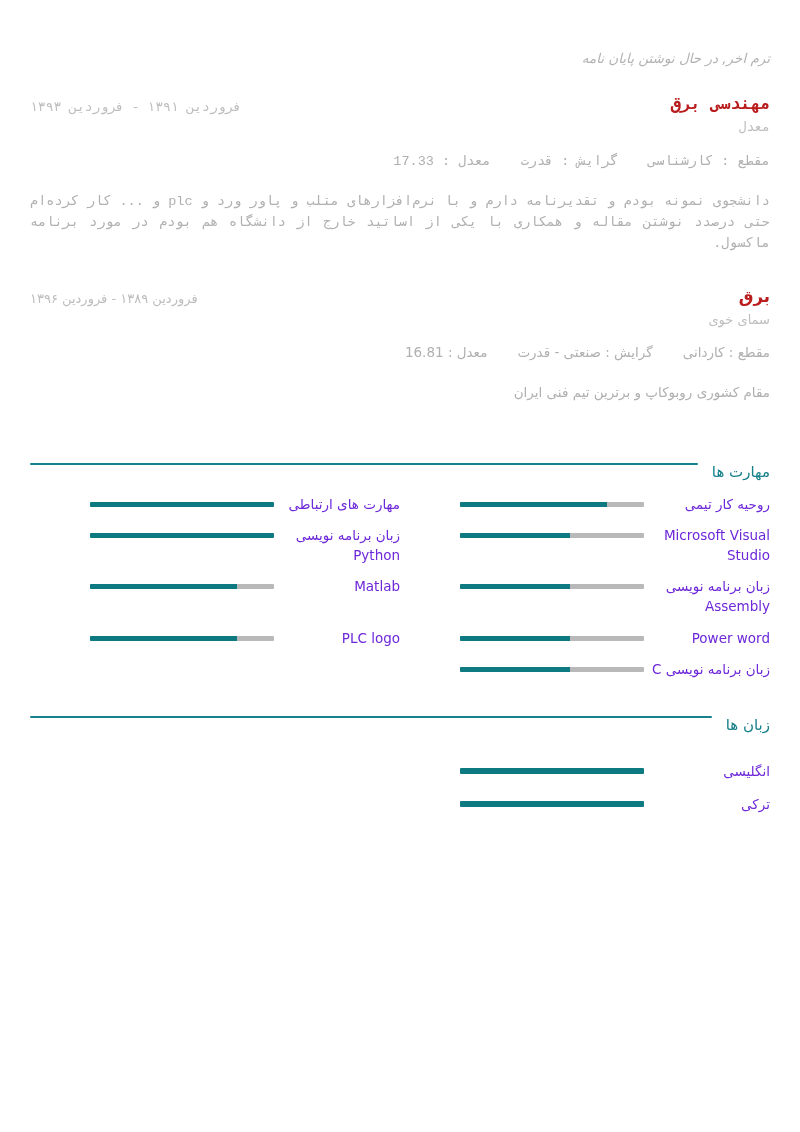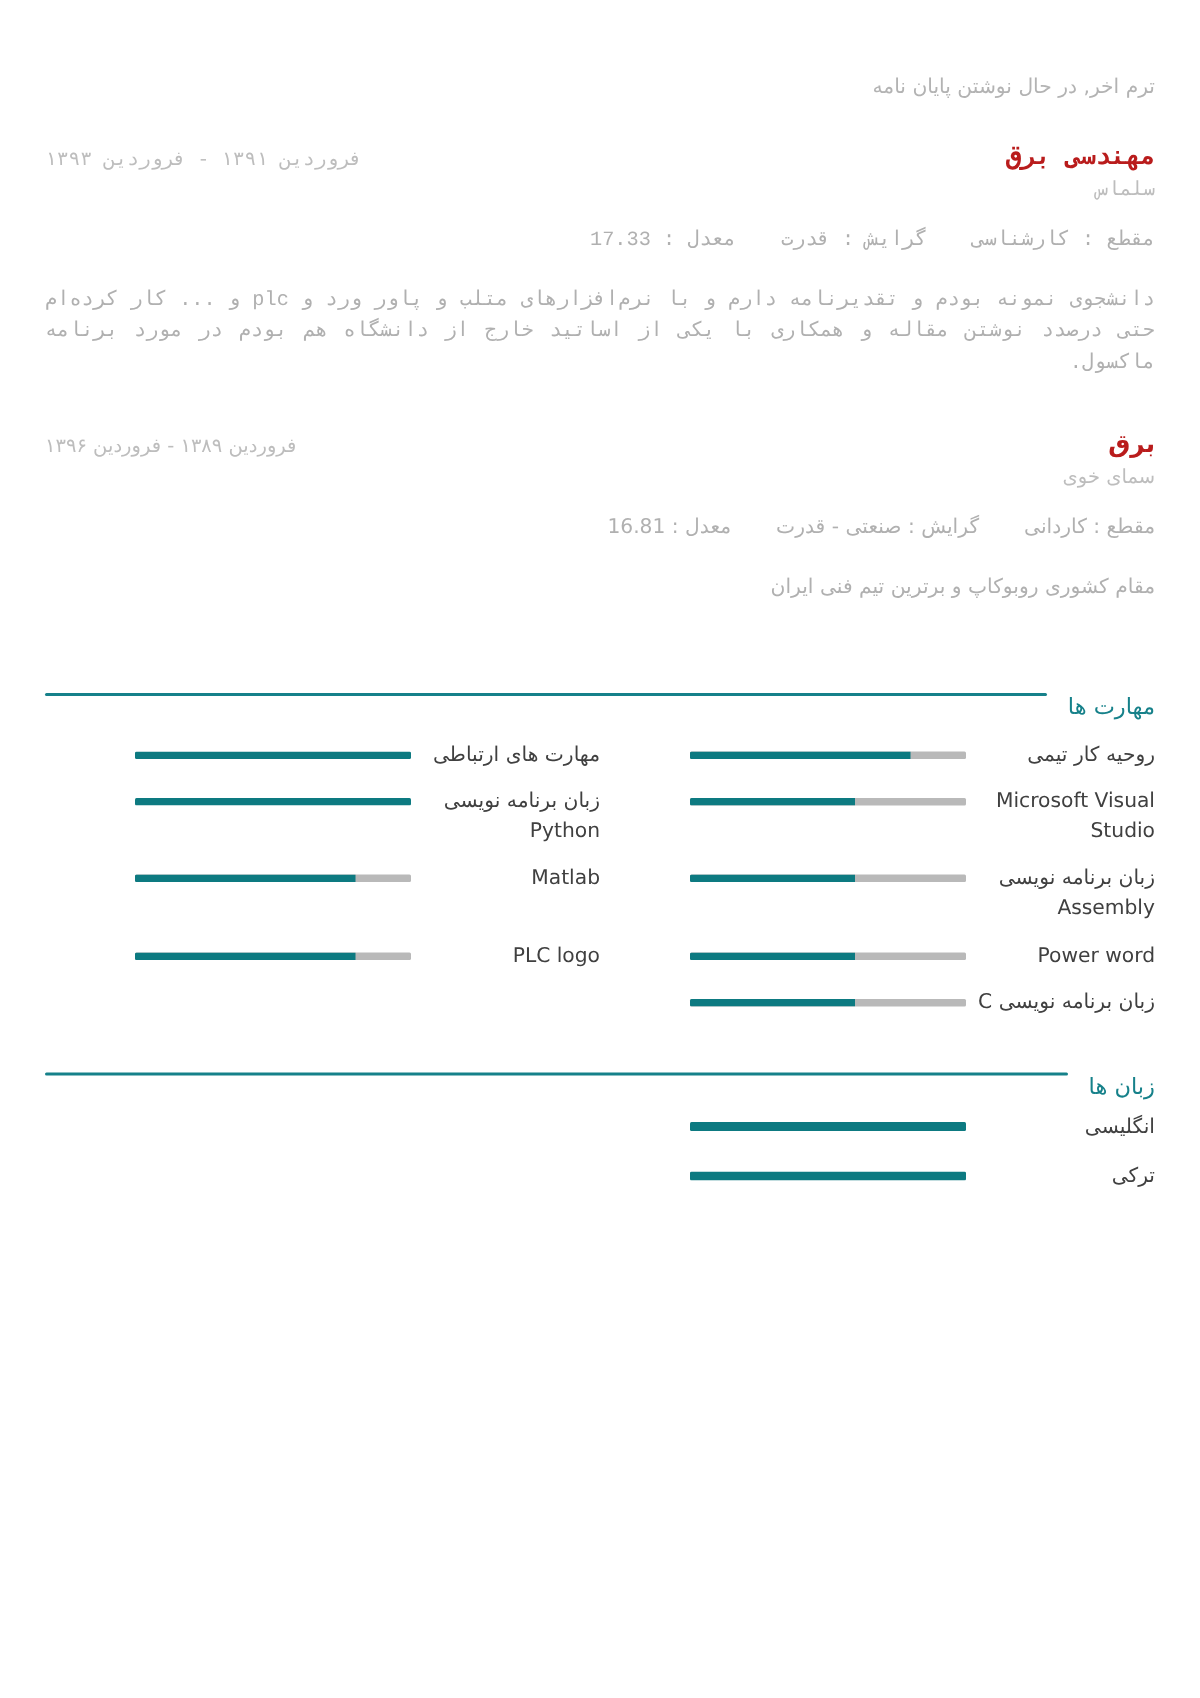--- a/index.html
+++ b/index.html
@@ -19,20 +19,21 @@
     background: #ffffff;
   }
   .content { padding: 0 30px; }
 
   
   .edu-note {
     margin-top: 50px;
     color: #b3b3b3;
     font-size: 13.5px;
     text-align: right;
+    font-style: italic;
   }
   .edu-entry { position: relative; }
   .edu-entry .edu-date {
     position: absolute;
     left: 0;
     top: 5px;
     color: #bdbdbd;
     font-size: 13px;
   }
   .e1 { margin-top: 28px; font-family: Liberation Mono, monospace; }
@@ -92,55 +93,55 @@
   .skill-item {
     display: flex;
     gap: 8px;
     justify-content: flex-start; 
     align-items: flex-start;
   }
   .skill-label {
     flex: 0 0 auto;
     width: 118px;
     font-size: 13.5px;
-    color: #404040;
+    color: #6d28d9;
     line-height: 1.45;
     text-align: right;
   }
   .skill-bar {
     flex: 0 0 auto;
     width: 184px;
     height: 5px;
     margin-top: 7px;
     background: #b9b9b9;
     border-radius: 1px;
     overflow: hidden;
     direction: ltr; 
   }
   .skill-bar-fill {
     height: 100%;
     background: #0d7a81;
   }
 
-  .lang-list { margin-top: 9px; width: 370px; }
+  .lang-list { margin-top: 28px; width: 370px; }
   .lang-list .skill-item { margin-bottom: 14px; }
   .lang-list .skill-bar { height: 6px; margin-top: 6px; }
 </style>
 </head>
 <body>
 
 <div class="page">
   <div class="content">
 
     <div class="edu-note">ترم اخر, در حال نوشتن پایان نامه</div>
 
     <div class="edu-entry e1">
       <div class="edu-date">فروردین ۱۳۹۱ - فروردین ۱۳۹۳</div>
       <div class="edu-title">مهندسی برق</div>
-      <div class="edu-inst">سلماس</div>
+      <div class="edu-inst">معدل</div>
       <div class="edu-details">
         <span>مقطع : کارشناسی</span>
         <span>گرایش : قدرت</span>
         <span>معدل : 17.33</span>
       </div>
       <div class="edu-desc">دانشجوی نمونه بودم و تقدیرنامه دارم و با نرم‌افزارهای متلب و پاور ورد و plc و ... کار کرده‌ام حتی درصدد نوشتن مقاله و همکاری با یکی از اساتید خارج از دانشگاه هم بودم در مورد برنامه ماکسول.</div>
     </div>
 
     <div class="edu-entry e2">
       <div class="edu-date">فروردین ۱۳۸۹ - فروردین ۱۳۹۶</div>

